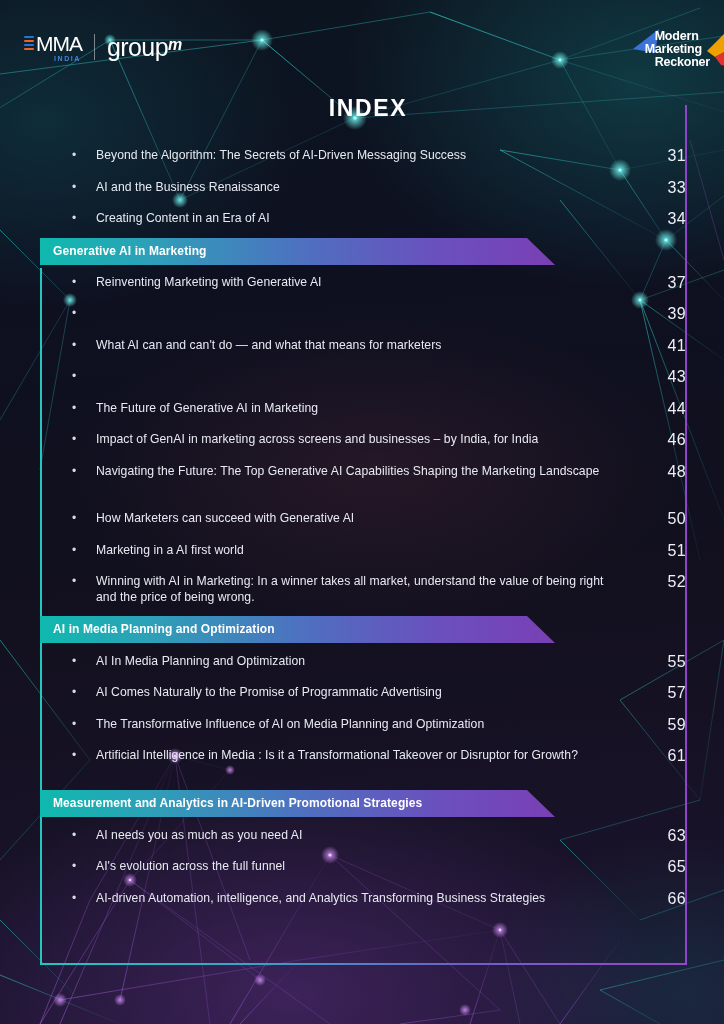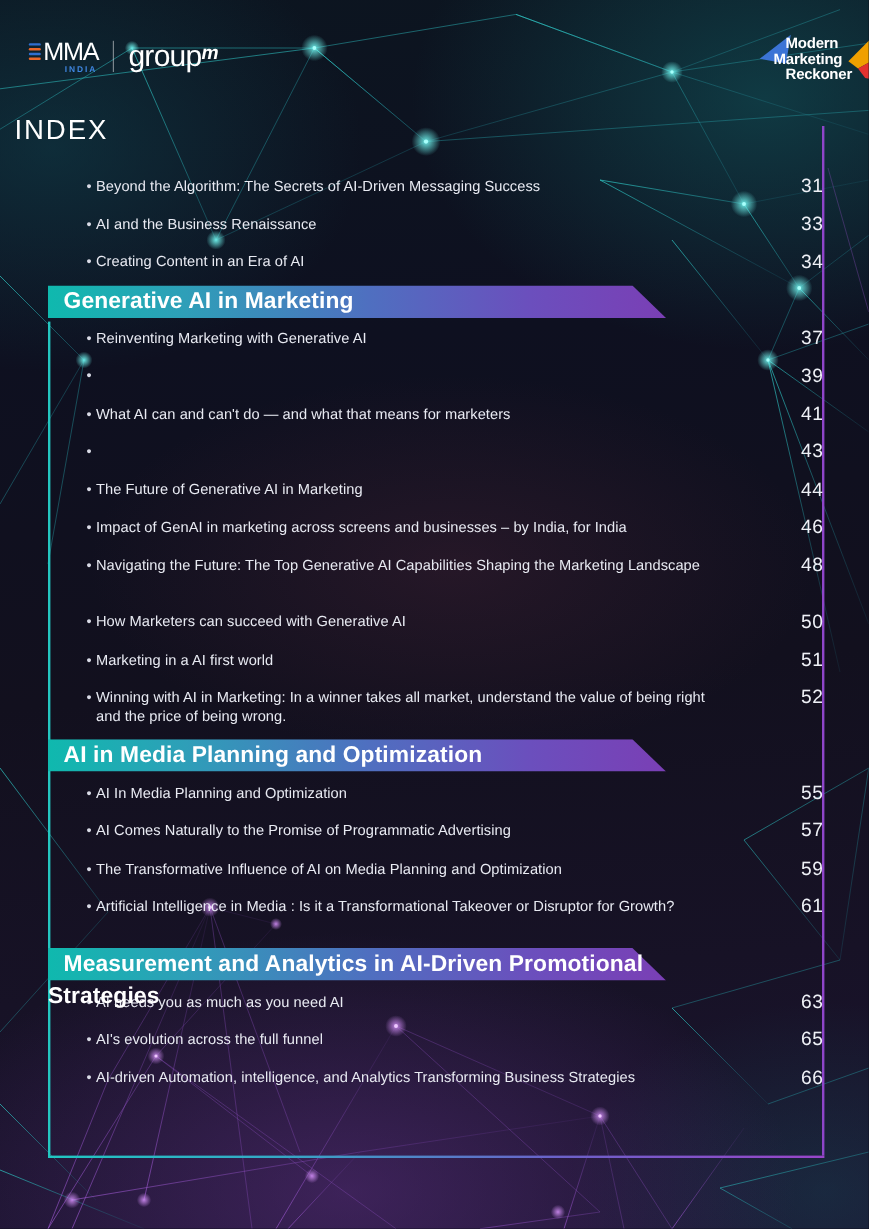--- a/index.html
+++ b/index.html
@@ -43,43 +43,43 @@
   .groupm{ color:#fff; font-size:25px; font-weight:400; letter-spacing:-.6px; line-height:1; font-family:"Liberation Sans",sans-serif;}
   .groupm sup{ font-style:italic; font-size:16px; font-weight:600; vertical-align:6px; }
 
   .logo-right{ position:absolute; right:14px; top:30px; text-align:left; line-height:1.02; }
   .logo-right .ln{ color:#fff; font-weight:700; font-size:12.5px; letter-spacing:-.2px; display:block; position:relative; z-index:2;padding-left:12px;}
   .logo-right .ln.l2{ padding-left:2px; }
   .logo-right .ln.l3{ padding-left:12px; }
   .mk-swoosh{ position:absolute; left:-14px; top:-3px; z-index:1; }
 
   .index-title{
-    position:absolute; left:12px; right:0; top:95px; text-align:left;
-    color:#ffffff; font-size:23px; font-weight:400; letter-spacing:1.6px;
+    position:absolute; left:12px; right:0; top:95px; text-align:center;
+    color:#ffffff; font-size:23px; font-weight:700; letter-spacing:1.6px;
   }
 
   
   .frame-left{ position:absolute; left:40px; top:268px; width:2px; height:697px; background:#24c6c0; }
   .frame-right{ position:absolute; left:685px; top:105px; width:2px; height:858px; background:#8e45c9; }
   .frame-bottom{ position:absolute; left:40px; top:963px; width:647px; height:2px;
       background:linear-gradient(90deg,#20c7c2 0%,#35a8c6 30%,#6a62c9 65%,#9945c9 100%); }
 
   
   .content{ position:absolute; left:0; top:0; width:724px; }
 
   .entry{ position:absolute; left:72px; width:600px; }
   .entry .bullet{ position:absolute; left:0; top:0; color:#d9dbe6; font-size:12px; line-height:15px; }
-  .entry .etext{ display:block; margin-left:8px; width:520px; color:#e8eaf2; font-size:12.2px; line-height:15.5px; letter-spacing:.05px; }
+  .entry .etext{ display:block; margin-left:24px; width:520px; color:#e8eaf2; font-size:12.2px; line-height:15.5px; letter-spacing:.05px; }
   .entry .epage{ position:absolute; left:548px; width:66px; text-align:right; top:-1px;
       color:#eef0f6; font-size:16px; font-weight:400; letter-spacing:.3px; }
 
   .banner{ position:absolute; left:40px; height:27px; }
   .banner .shape{ position:absolute; inset:0; }
   .banner .blabel{ position:relative; z-index:2; color:#ffffff; font-weight:700;
-      font-size:19px; letter-spacing:.1px; line-height:27px; padding-left:13px; }
+      font-size:12px; letter-spacing:.1px; line-height:27px; padding-left:13px; }
 </style>
 </head>
 <body>
 
 <div id="page">
 
   <svg id="net" viewBox="0 0 724 1024" preserveAspectRatio="none">
     <defs>
       <linearGradient id="tl" x1="0" y1="0" x2="1" y2="1">
         <stop offset="0%" stop-color="#2ec9c6" stop-opacity=".75"></stop>

